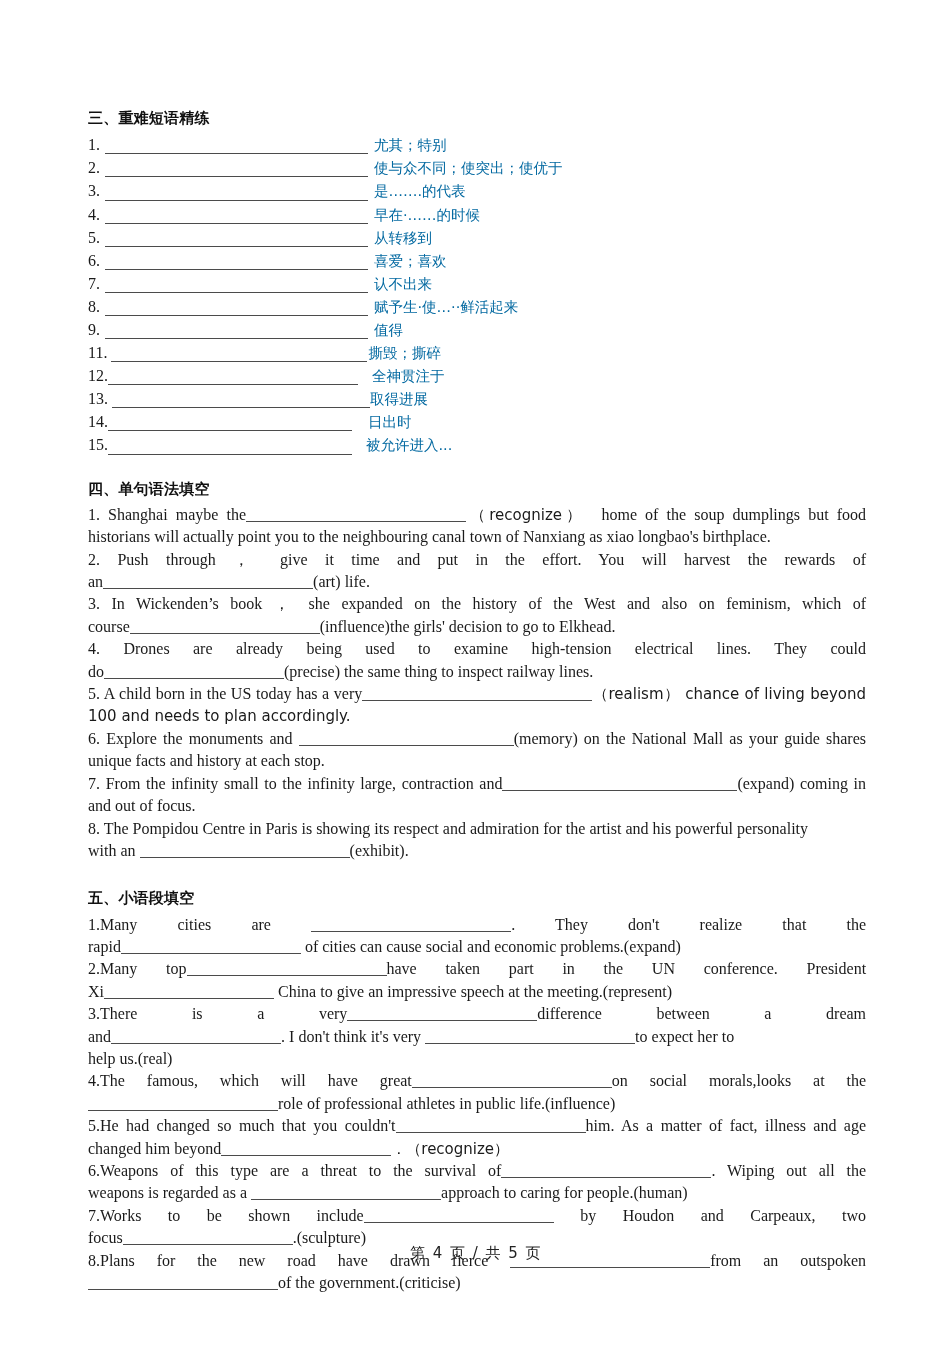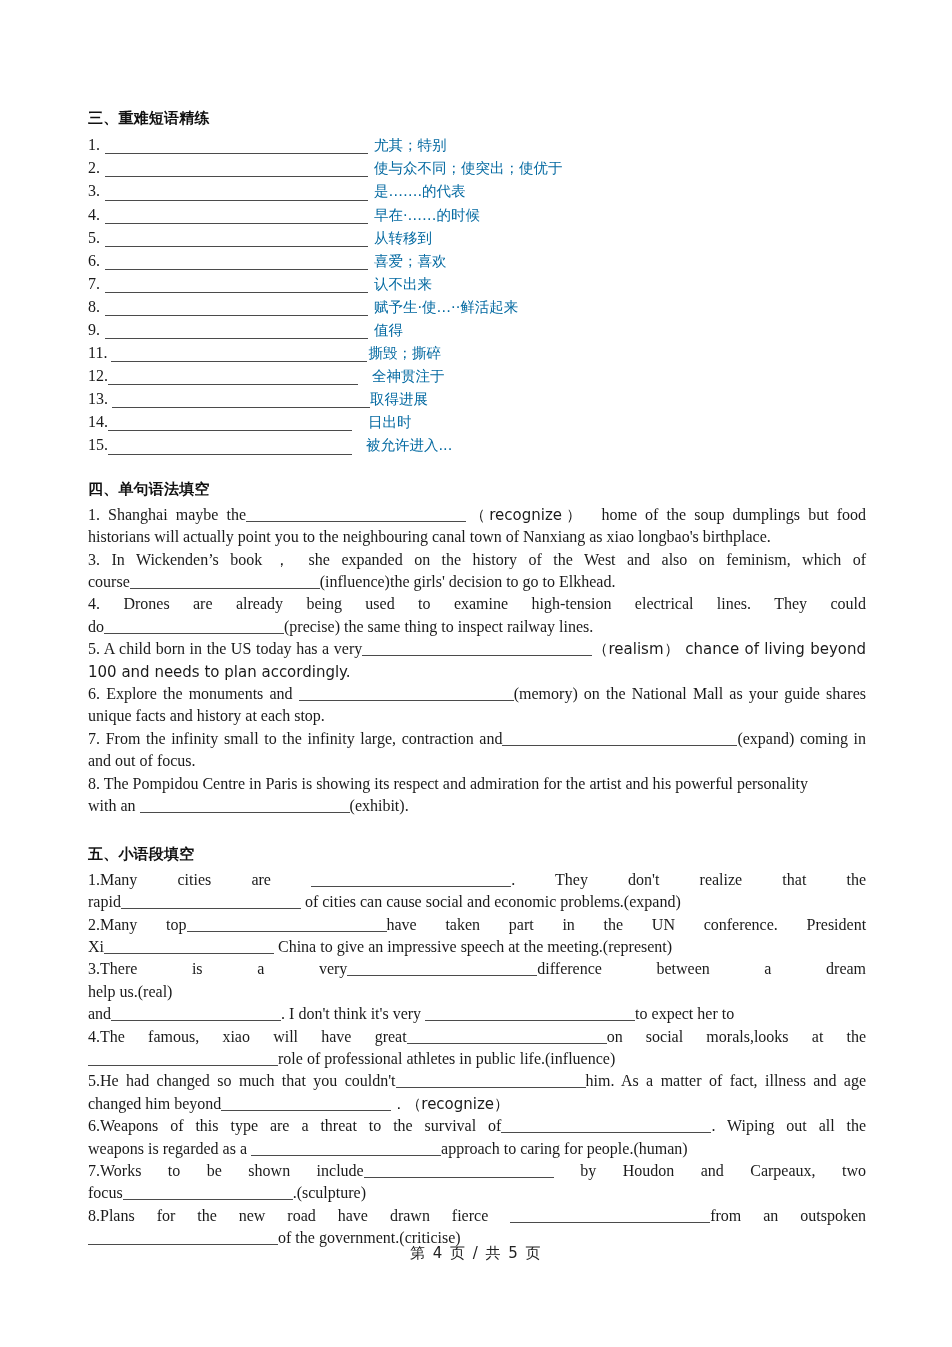--- a/index.html
+++ b/index.html
@@ -223,20 +223,24 @@
       </div>
 
     </div>
 
     <div class="sec-heading sec4">四、单句语法填空</div>
 
     <div>
       <p class="q jf"><span>1. Shanghai maybe the</span><span class="bl b220"></span><span class="cn">（recognize）</span>&nbsp; <span>home of the soup dumplings but food historians will actually point you to the neighbouring canal town of Nanxiang as xiao longbao's birthplace.</span></p>
     </div>
 
+    <div>
+      <p class="q spread">2. Push through ，  give  it  time  and  put  in  the  effort.  You  will  harvest  the  rewards  of</p>
+      <p class="q jf"><span>an</span><span class="bl b210"></span><span>(art) life.</span></p>
+    </div>
 
     <div>
       <p class="q spread">3. In Wickenden’s book ，  she  expanded  on  the  history  of  the  West  and  also  on  feminism,  which  of</p>
       <p class="q jf"><span>course</span><span class="bl b190"></span><span>(influence)the girls' decision to go to Elkhead.</span></p>
     </div>
 
     <div>
       <p class="q spread">4.  Drones  are  already  being  used  to  examine  high-tension  electrical  lines.  They  could</p>
       <p class="q jf"><span>do</span><span class="bl b180"></span><span>(precise) the same thing to inspect railway lines.</span></p>
     </div>
@@ -265,26 +269,26 @@
       <p class="q jf"><span>rapid</span><span class="bl b180"></span> <span>of cities can cause social and economic problems.(expand)</span></p>
     </div>
 
     <div>
       <p class="q spread"><span>2.Many</span> <span>top</span><span class="bl b200"></span><span>have</span> <span>taken</span> <span>part</span> <span>in</span> <span>the</span> <span>UN</span> <span>conference.</span> <span>President</span></p>
       <p class="q jf"><span>Xi</span><span class="bl b170"></span> <span>China to give an impressive speech at the meeting.(represent)</span></p>
     </div>
 
     <div>
       <p class="q spread"><span>3.There</span> <span>is</span> <span>a</span> <span>very</span><span class="bl b190"></span><span>difference</span> <span>between</span> <span>a</span> <span>dream</span></p>
+      <p class="q jf"><span>and</span><span class="bl b170"></span><span>. I don't think it's very</span> <span class="bl b210"></span><span>to expect her to</span></p>
       <p class="q jf">help us.(real)</p>
-      <p class="q jf"><span>and</span><span class="bl b170"></span><span>. I don't think it's very</span> <span class="bl b210"></span><span>to expect her to</span></p>
-    </div>
-
-    <div>
-      <p class="q spread"><span>4.The</span> <span>famous,</span> <span>xiao</span> <span>will</span> <span>have</span> <span>great</span><span class="bl b200"></span><span>on</span> <span>social</span> <span>morals,looks</span> <span>at</span> <span>the</span></p>
+    </div>
+
+    <div>
+      <p class="q spread"><span>4.The</span> <span>famous,</span> <span>which</span> <span>will</span> <span>have</span> <span>great</span><span class="bl b200"></span><span>on</span> <span>social</span> <span>morals,looks</span> <span>at</span> <span>the</span></p>
       <p class="q jf"><span class="bl b190"></span><span>role of professional athletes in public life.(influence)</span></p>
     </div>
 
     <div>
       <p class="q jf"><span>5.He had changed so much that you couldn't</span><span class="bl b190"></span><span>him. As a matter of fact, illness and age changed him beyond</span><span class="bl b170"></span><span class="cn">．（recognize）</span></p>
     </div>
 
     <div>
       <p class="q spread"><span>6.Weapons</span> <span>of</span> <span>this</span> <span>type</span> <span>are</span> <span>a</span> <span>threat</span> <span>to</span> <span>the</span> <span>survival</span> <span>of</span><span class="bl b210"></span><span>. Wiping out all the</span></p>
       <p class="q jf"><span>weapons is regarded as a</span> <span class="bl b190"></span><span>approach to caring for people.(human)</span></p>

